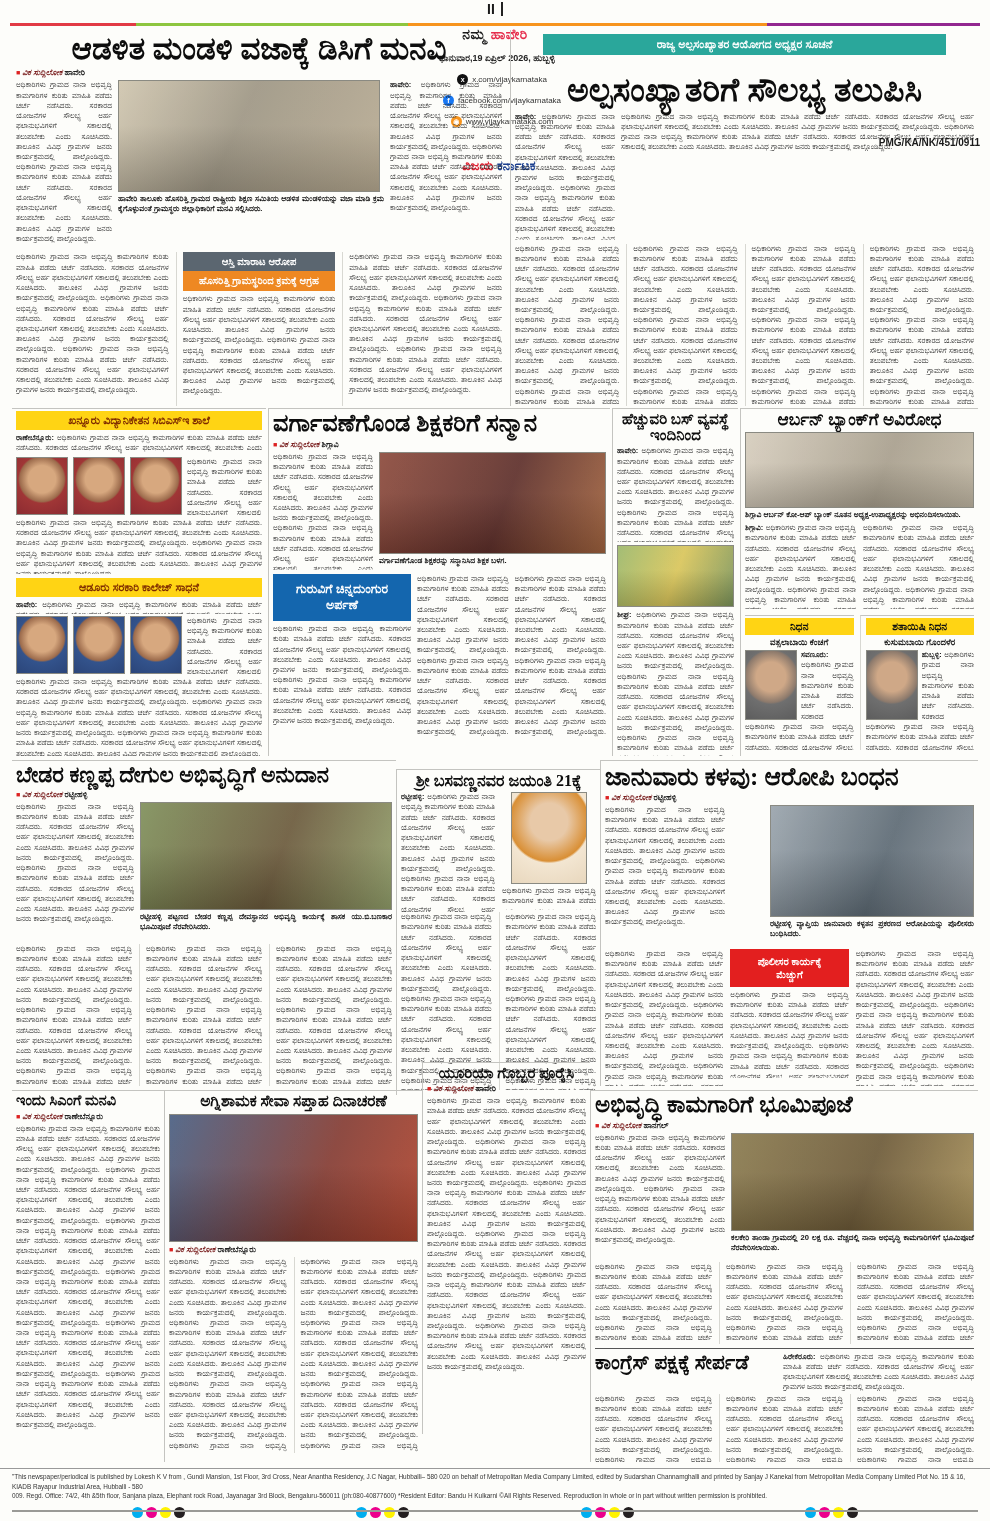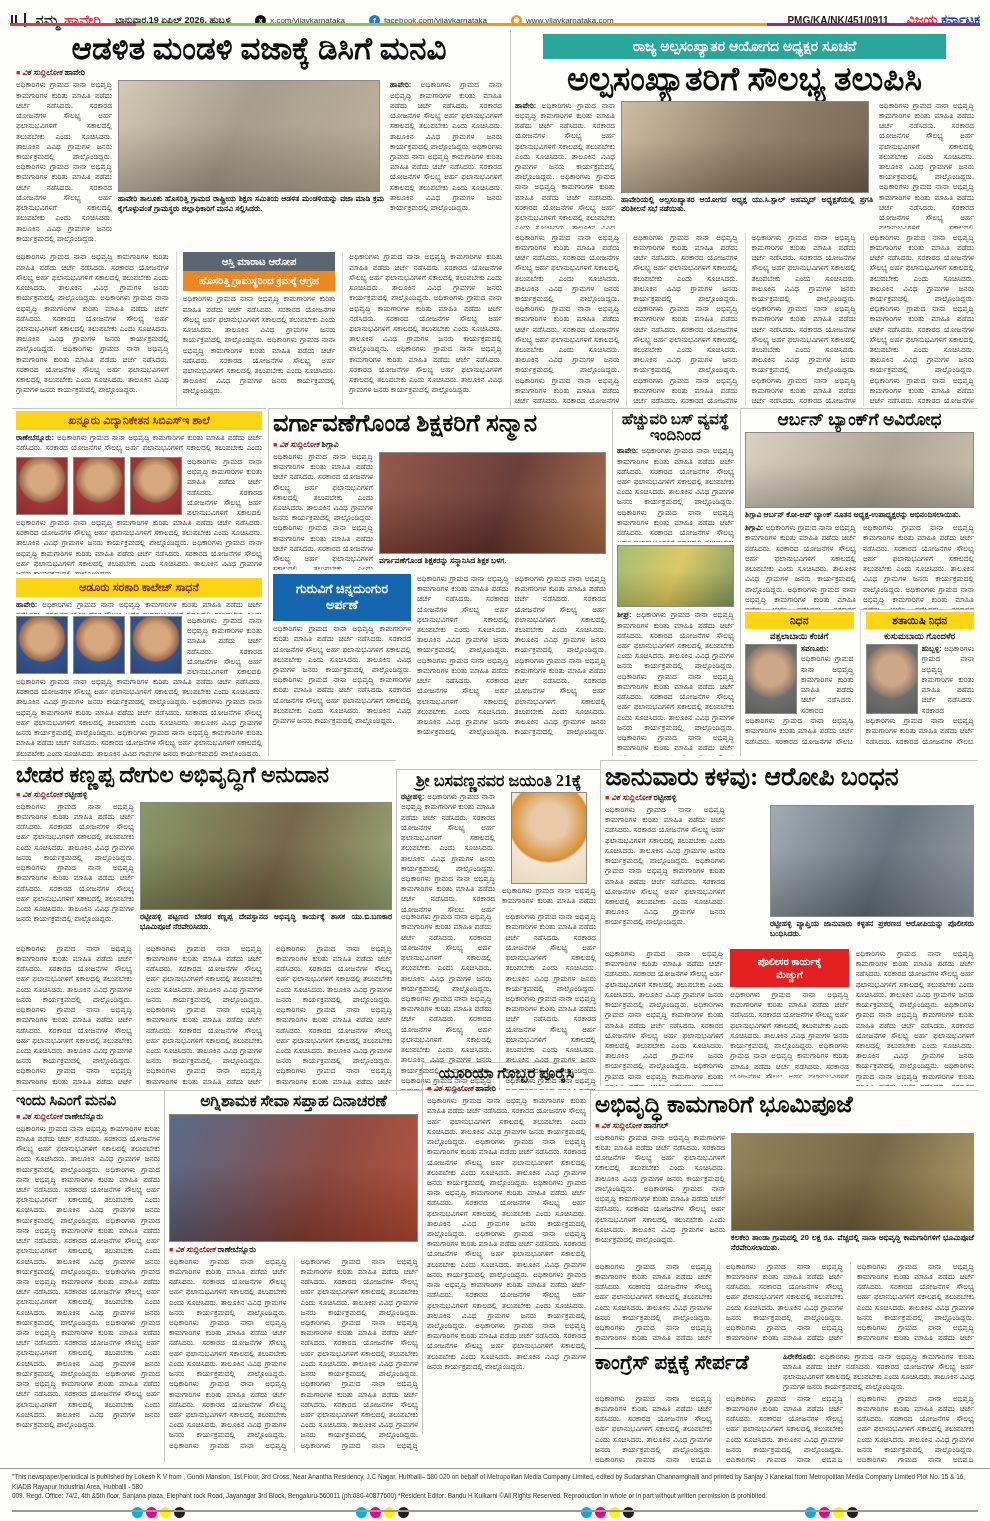--- a/index.html
+++ b/index.html
@@ -1,20 +1,20 @@
 <!DOCTYPE html>
 <html><head>
 <meta charset="utf-8">
 <style>
   * { box-sizing: border-box; margin: 0; padding: 0; }
   body { background:#e8e8e4; font-family:"Liberation Sans", sans-serif; }
   .page { position:relative; width:990px; height:1521px; margin:0 auto; background:#fdfdfa; overflow:hidden; color:#1a1a1a; }
 
   
-  .masthead { position:absolute; top:0; left:0; right:0; height:38px; display:flex; align-items:center; padding:2px 10px 0 10px; gap:10px; }
+  .masthead { position:absolute; top:0; left:0; right:0; height:38px; display:flex; align-items:center; padding:2px 10px 0 10px; gap:10px;flex-direction:column; }
   .pageno { font-size:14px; font-weight:bold; border-right:2px solid #222; padding-right:6px; line-height:1; }
   .section-name { font-size:14px; font-weight:bold; letter-spacing:.5px; white-space:nowrap; }
   .section-name .red { color:#e62e4d; }
   .mast-date { font-size:9px; font-weight:bold; color:#222; margin-left:4px; white-space:nowrap; }
   .social { display:flex; align-items:center; gap:4px; font-size:8px; color:#333; white-space:nowrap; margin-left:14px; }
   .badge { display:inline-flex; align-items:center; justify-content:center; width:11px; height:11px; border-radius:50%; color:#fff; font-size:7px; font-weight:bold; }
   .badge.x { background:#111; } .badge.f { background:#1877f2; } .badge.w { background:#f7941d; }
   .mast-code { font-size:10px; font-weight:bold; margin-left:auto; white-space:nowrap; }
   .logo { font-size:13px; font-weight:bold; white-space:nowrap; margin-left:8px; }
   .logo .lred { color:#e02030; } .logo .lblue { color:#1b3f8f; }
@@ -47,21 +47,21 @@
   .ph-earth   { background:linear-gradient(110deg,#8a7a4e,#6d5a38 55%,#a79059); }
   .face { border:1px solid #8a8a82; }
   .face-red  { background:radial-gradient(circle at 50% 38%, #d7a87f 0 32%, #9c6b4c 52%, #a03636 56%, #8c2b31); }
   .face-blue { background:radial-gradient(circle at 50% 38%, #d7a87f 0 32%, #9c6b4c 52%, #33538c 56%, #2b4579); }
   .face-grey { background:radial-gradient(circle at 50% 38%, #cfa887 0 30%, #8d7a6c 52%, #6f6f6f 56%, #5d5d5d); }
   .face-saint{ background:radial-gradient(circle at 50% 32%, #e8c9a8 0 26%, #d98f35 55%, #f3e6d2 58%, #e8d7bd); }
   .cols { display:flex; gap:7px; }
   .cols > div { flex:1; }
   .colrule > div + div { border-left:1px solid #d8d8d2; padding-left:6px; }
 
-  .kicker { background:#2aa79b; color:#fff; font-weight:bold; font-size:14px; text-align:center; padding:4px 6px; width:88%; margin:2px auto 3px auto; }
+  .kicker { background:#2aa79b; color:#fff; font-weight:bold; font-size:11px; text-align:center; padding:4px 6px; width:88%; margin:2px auto 18px auto; }
   .ybox { background:#ffd414; color:#7d2a00; font-weight:bold; font-size:11px; text-align:center; padding:3px 4px; margin-bottom:3px; }
   .obox-top { background:#5b6670; color:#fff; font-weight:bold; font-size:10px; text-align:center; padding:4px 6px 3px; }
   .obox-bot { background:#ee8822; color:#fff; font-weight:bold; font-size:10px; text-align:center; padding:4px 6px; }
   .bluebox { background:#1466ae; color:#fff; font-weight:bold; font-size:12.5px; text-align:center; padding:8px 6px; line-height:1.25; }
   .redbox { background:#e31f1f; color:#fff; font-weight:bold; font-size:10px; text-align:center; padding:6px 20px; line-height:1.3; }
   .obit-head { background:#ffd414; color:#111; font-weight:bold; font-size:10.5px; text-align:center; padding:2px; }
   .obit-name { font-size:8.5px; font-weight:bold; text-align:center; margin:2px 0; }
 
   
   .footer { position:absolute; left:0; right:0; top:1468px; border-top:1px solid #999; padding:3px 12px 0; }
@@ -125,24 +125,20 @@
       </div>
       <div class="body"><span>ಅಧಿಕಾರಿಗಳು ಗ್ರಾಮದ ನಾನಾ ಅಭಿವೃದ್ಧಿ ಕಾಮಗಾರಿಗಳ ಕುರಿತು ಮಾಹಿತಿ ಪಡೆದು ಚರ್ಚೆ ನಡೆಸಿದರು. ಸರಕಾರದ ಯೋಜನೆಗಳ ಸೌಲಭ್ಯ ಅರ್ಹ ಫಲಾನುಭವಿಗಳಿಗೆ ಸಕಾಲದಲ್ಲಿ ತಲುಪಬೇಕು ಎಂದು ಸೂಚಿಸಿದರು. ತಾಲೂಕಿನ ವಿವಿಧ ಗ್ರಾಮಗಳ ಜನರು ಕಾರ್ಯಕ್ರಮದಲ್ಲಿ ಪಾಲ್ಗೊಂಡಿದ್ದರು. ಅಧಿಕಾರಿಗಳು ಗ್ರಾಮದ ನಾನಾ ಅಭಿವೃದ್ಧಿ ಕಾಮಗಾರಿಗಳ ಕುರಿತು ಮಾಹಿತಿ ಪಡೆದು ಚರ್ಚೆ ನಡೆಸಿದರು. ಸರಕಾರದ ಯೋಜನೆಗಳ ಸೌಲಭ್ಯ ಅರ್ಹ ಫಲಾನುಭವಿಗಳಿಗೆ ಸಕಾಲದಲ್ಲಿ ತಲುಪಬೇಕು ಎಂದು ಸೂಚಿಸಿದರು. ತಾಲೂಕಿನ ವಿವಿಧ ಗ್ರಾಮಗಳ ಜನರು ಕಾರ್ಯಕ್ರಮದಲ್ಲಿ ಪಾಲ್ಗೊಂಡಿದ್ದರು. ಅಧಿಕಾರಿಗಳು ಗ್ರಾಮದ ನಾನಾ ಅಭಿವೃದ್ಧಿ ಕಾಮಗಾರಿಗಳ ಕುರಿತು ಮಾಹಿತಿ ಪಡೆದು ಚರ್ಚೆ ನಡೆಸಿದರು. ಸರಕಾರದ ಯೋಜನೆಗಳ ಸೌಲಭ್ಯ ಅರ್ಹ ಫಲಾನುಭವಿಗಳಿಗೆ ಸಕಾಲದಲ್ಲಿ ತಲುಪಬೇಕು ಎಂದು ಸೂಚಿಸಿದರು. ತಾಲೂಕಿನ ವಿವಿಧ ಗ್ರಾಮಗಳ ಜನರು ಕಾರ್ಯಕ್ರಮದಲ್ಲಿ ಪಾಲ್ಗೊಂಡಿದ್ದರು. </span></div>
     </div>
   </section>
 
   <section class="art bl" style="left:510px; top:30px; width:468px; height:376px;">
     <div class="kicker">ರಾಜ್ಯ ಅಲ್ಪಸಂಖ್ಯಾತರ ಆಯೋಗದ ಅಧ್ಯಕ್ಷರ ಸೂಚನೆ</div>
     <h1 style="font-size:33px; text-align:center;">ಅಲ್ಪಸಂಖ್ಯಾತರಿಗೆ ಸೌಲಭ್ಯ ತಲುಪಿಸಿ</h1>
     <div style="display:flex; gap:6px; margin-top:3px;">
       <div class="body" style="width:100px; height:128px;"><span class="dl">ಹಾವೇರಿ:</span> <span>ಅಧಿಕಾರಿಗಳು ಗ್ರಾಮದ ನಾನಾ ಅಭಿವೃದ್ಧಿ ಕಾಮಗಾರಿಗಳ ಕುರಿತು ಮಾಹಿತಿ ಪಡೆದು ಚರ್ಚೆ ನಡೆಸಿದರು. ಸರಕಾರದ ಯೋಜನೆಗಳ ಸೌಲಭ್ಯ ಅರ್ಹ ಫಲಾನುಭವಿಗಳಿಗೆ ಸಕಾಲದಲ್ಲಿ ತಲುಪಬೇಕು ಎಂದು ಸೂಚಿಸಿದರು. ತಾಲೂಕಿನ ವಿವಿಧ ಗ್ರಾಮಗಳ ಜನರು ಕಾರ್ಯಕ್ರಮದಲ್ಲಿ ಪಾಲ್ಗೊಂಡಿದ್ದರು. ಅಧಿಕಾರಿಗಳು ಗ್ರಾಮದ ನಾನಾ ಅಭಿವೃದ್ಧಿ ಕಾಮಗಾರಿಗಳ ಕುರಿತು ಮಾಹಿತಿ ಪಡೆದು ಚರ್ಚೆ ನಡೆಸಿದರು. ಸರಕಾರದ ಯೋಜನೆಗಳ ಸೌಲಭ್ಯ ಅರ್ಹ ಫಲಾನುಭವಿಗಳಿಗೆ ಸಕಾಲದಲ್ಲಿ ತಲುಪಬೇಕು ಎಂದು ಸೂಚಿಸಿದರು. ತಾಲೂಕಿನ ವಿವಿಧ ಗ್ರಾಮಗಳ ಜನರು ಕಾರ್ಯಕ್ರಮದಲ್ಲಿ ಪಾಲ್ಗೊಂಡಿದ್ದರು. </span></div>
-      <div style="width:252px;">
-        <div class="ph ph-meeting" style="width:248px; height:92px;"></div>
-        <div class="caption">ಹಾವೇರಿಯಲ್ಲಿ ಅಲ್ಪಸಂಖ್ಯಾತರ ಆಯೋಗದ ಅಧ್ಯಕ್ಷ ಯು.ಸಿ.ಸ್ಟಾಲ್ ಅಹಮ್ಮದ್ ಅಧ್ಯಕ್ಷತೆಯಲ್ಲಿ ಪ್ರಗತಿ ಪರಿಶೀಲನೆ ಸಭೆ ನಡೆಯಿತು.</div>
-      </div>
       <div class="body" style="flex:1; height:128px;"><span>ಅಧಿಕಾರಿಗಳು ಗ್ರಾಮದ ನಾನಾ ಅಭಿವೃದ್ಧಿ ಕಾಮಗಾರಿಗಳ ಕುರಿತು ಮಾಹಿತಿ ಪಡೆದು ಚರ್ಚೆ ನಡೆಸಿದರು. ಸರಕಾರದ ಯೋಜನೆಗಳ ಸೌಲಭ್ಯ ಅರ್ಹ ಫಲಾನುಭವಿಗಳಿಗೆ ಸಕಾಲದಲ್ಲಿ ತಲುಪಬೇಕು ಎಂದು ಸೂಚಿಸಿದರು. ತಾಲೂಕಿನ ವಿವಿಧ ಗ್ರಾಮಗಳ ಜನರು ಕಾರ್ಯಕ್ರಮದಲ್ಲಿ ಪಾಲ್ಗೊಂಡಿದ್ದರು. ಅಧಿಕಾರಿಗಳು ಗ್ರಾಮದ ನಾನಾ ಅಭಿವೃದ್ಧಿ ಕಾಮಗಾರಿಗಳ ಕುರಿತು ಮಾಹಿತಿ ಪಡೆದು ಚರ್ಚೆ ನಡೆಸಿದರು. ಸರಕಾರದ ಯೋಜನೆಗಳ ಸೌಲಭ್ಯ ಅರ್ಹ ಫಲಾನುಭವಿಗಳಿಗೆ ಸಕಾಲದಲ್ಲಿ ತಲುಪಬೇಕು ಎಂದು ಸೂಚಿಸಿದರು. ತಾಲೂಕಿನ ವಿವಿಧ ಗ್ರಾಮಗಳ ಜನರು ಕಾರ್ಯಕ್ರಮದಲ್ಲಿ ಪಾಲ್ಗೊಂಡಿದ್ದರು. </span></div>
     </div>
     <div class="cols colrule" style="margin-top:4px; height:196px;">
       <div class="body"><span>ಅಧಿಕಾರಿಗಳು ಗ್ರಾಮದ ನಾನಾ ಅಭಿವೃದ್ಧಿ ಕಾಮಗಾರಿಗಳ ಕುರಿತು ಮಾಹಿತಿ ಪಡೆದು ಚರ್ಚೆ ನಡೆಸಿದರು. ಸರಕಾರದ ಯೋಜನೆಗಳ ಸೌಲಭ್ಯ ಅರ್ಹ ಫಲಾನುಭವಿಗಳಿಗೆ ಸಕಾಲದಲ್ಲಿ ತಲುಪಬೇಕು ಎಂದು ಸೂಚಿಸಿದರು. ತಾಲೂಕಿನ ವಿವಿಧ ಗ್ರಾಮಗಳ ಜನರು ಕಾರ್ಯಕ್ರಮದಲ್ಲಿ ಪಾಲ್ಗೊಂಡಿದ್ದರು. ಅಧಿಕಾರಿಗಳು ಗ್ರಾಮದ ನಾನಾ ಅಭಿವೃದ್ಧಿ ಕಾಮಗಾರಿಗಳ ಕುರಿತು ಮಾಹಿತಿ ಪಡೆದು ಚರ್ಚೆ ನಡೆಸಿದರು. ಸರಕಾರದ ಯೋಜನೆಗಳ ಸೌಲಭ್ಯ ಅರ್ಹ ಫಲಾನುಭವಿಗಳಿಗೆ ಸಕಾಲದಲ್ಲಿ ತಲುಪಬೇಕು ಎಂದು ಸೂಚಿಸಿದರು. ತಾಲೂಕಿನ ವಿವಿಧ ಗ್ರಾಮಗಳ ಜನರು ಕಾರ್ಯಕ್ರಮದಲ್ಲಿ ಪಾಲ್ಗೊಂಡಿದ್ದರು. ಅಧಿಕಾರಿಗಳು ಗ್ರಾಮದ ನಾನಾ ಅಭಿವೃದ್ಧಿ ಕಾಮಗಾರಿಗಳ ಕುರಿತು ಮಾಹಿತಿ ಪಡೆದು ಚರ್ಚೆ ನಡೆಸಿದರು. ಸರಕಾರದ ಯೋಜನೆಗಳ ಸೌಲಭ್ಯ ಅರ್ಹ ಫಲಾನುಭವಿಗಳಿಗೆ ಸಕಾಲದಲ್ಲಿ ತಲುಪಬೇಕು ಎಂದು ಸೂಚಿಸಿದರು. ತಾಲೂಕಿನ ವಿವಿಧ ಗ್ರಾಮಗಳ ಜನರು ಕಾರ್ಯಕ್ರಮದಲ್ಲಿ ಪಾಲ್ಗೊಂಡಿದ್ದರು. </span></div>
       <div class="body"><span>ಅಧಿಕಾರಿಗಳು ಗ್ರಾಮದ ನಾನಾ ಅಭಿವೃದ್ಧಿ ಕಾಮಗಾರಿಗಳ ಕುರಿತು ಮಾಹಿತಿ ಪಡೆದು ಚರ್ಚೆ ನಡೆಸಿದರು. ಸರಕಾರದ ಯೋಜನೆಗಳ ಸೌಲಭ್ಯ ಅರ್ಹ ಫಲಾನುಭವಿಗಳಿಗೆ ಸಕಾಲದಲ್ಲಿ ತಲುಪಬೇಕು ಎಂದು ಸೂಚಿಸಿದರು. ತಾಲೂಕಿನ ವಿವಿಧ ಗ್ರಾಮಗಳ ಜನರು ಕಾರ್ಯಕ್ರಮದಲ್ಲಿ ಪಾಲ್ಗೊಂಡಿದ್ದರು. ಅಧಿಕಾರಿಗಳು ಗ್ರಾಮದ ನಾನಾ ಅಭಿವೃದ್ಧಿ ಕಾಮಗಾರಿಗಳ ಕುರಿತು ಮಾಹಿತಿ ಪಡೆದು ಚರ್ಚೆ ನಡೆಸಿದರು. ಸರಕಾರದ ಯೋಜನೆಗಳ ಸೌಲಭ್ಯ ಅರ್ಹ ಫಲಾನುಭವಿಗಳಿಗೆ ಸಕಾಲದಲ್ಲಿ ತಲುಪಬೇಕು ಎಂದು ಸೂಚಿಸಿದರು. ತಾಲೂಕಿನ ವಿವಿಧ ಗ್ರಾಮಗಳ ಜನರು ಕಾರ್ಯಕ್ರಮದಲ್ಲಿ ಪಾಲ್ಗೊಂಡಿದ್ದರು. ಅಧಿಕಾರಿಗಳು ಗ್ರಾಮದ ನಾನಾ ಅಭಿವೃದ್ಧಿ ಕಾಮಗಾರಿಗಳ ಕುರಿತು ಮಾಹಿತಿ ಪಡೆದು ಚರ್ಚೆ ನಡೆಸಿದರು. ಸರಕಾರದ ಯೋಜನೆಗಳ ಸೌಲಭ್ಯ ಅರ್ಹ ಫಲಾನುಭವಿಗಳಿಗೆ ಸಕಾಲದಲ್ಲಿ ತಲುಪಬೇಕು ಎಂದು ಸೂಚಿಸಿದರು. ತಾಲೂಕಿನ ವಿವಿಧ ಗ್ರಾಮಗಳ ಜನರು ಕಾರ್ಯಕ್ರಮದಲ್ಲಿ ಪಾಲ್ಗೊಂಡಿದ್ದರು. </span></div>
       <div class="body"><span>ಅಧಿಕಾರಿಗಳು ಗ್ರಾಮದ ನಾನಾ ಅಭಿವೃದ್ಧಿ ಕಾಮಗಾರಿಗಳ ಕುರಿತು ಮಾಹಿತಿ ಪಡೆದು ಚರ್ಚೆ ನಡೆಸಿದರು. ಸರಕಾರದ ಯೋಜನೆಗಳ ಸೌಲಭ್ಯ ಅರ್ಹ ಫಲಾನುಭವಿಗಳಿಗೆ ಸಕಾಲದಲ್ಲಿ ತಲುಪಬೇಕು ಎಂದು ಸೂಚಿಸಿದರು. ತಾಲೂಕಿನ ವಿವಿಧ ಗ್ರಾಮಗಳ ಜನರು ಕಾರ್ಯಕ್ರಮದಲ್ಲಿ ಪಾಲ್ಗೊಂಡಿದ್ದರು. ಅಧಿಕಾರಿಗಳು ಗ್ರಾಮದ ನಾನಾ ಅಭಿವೃದ್ಧಿ ಕಾಮಗಾರಿಗಳ ಕುರಿತು ಮಾಹಿತಿ ಪಡೆದು ಚರ್ಚೆ ನಡೆಸಿದರು. ಸರಕಾರದ ಯೋಜನೆಗಳ ಸೌಲಭ್ಯ ಅರ್ಹ ಫಲಾನುಭವಿಗಳಿಗೆ ಸಕಾಲದಲ್ಲಿ ತಲುಪಬೇಕು ಎಂದು ಸೂಚಿಸಿದರು. ತಾಲೂಕಿನ ವಿವಿಧ ಗ್ರಾಮಗಳ ಜನರು ಕಾರ್ಯಕ್ರಮದಲ್ಲಿ ಪಾಲ್ಗೊಂಡಿದ್ದರು. ಅಧಿಕಾರಿಗಳು ಗ್ರಾಮದ ನಾನಾ ಅಭಿವೃದ್ಧಿ ಕಾಮಗಾರಿಗಳ ಕುರಿತು ಮಾಹಿತಿ ಪಡೆದು ಚರ್ಚೆ ನಡೆಸಿದರು. ಸರಕಾರದ ಯೋಜನೆಗಳ ಸೌಲಭ್ಯ ಅರ್ಹ ಫಲಾನುಭವಿಗಳಿಗೆ ಸಕಾಲದಲ್ಲಿ ತಲುಪಬೇಕು ಎಂದು ಸೂಚಿಸಿದರು. ತಾಲೂಕಿನ ವಿವಿಧ ಗ್ರಾಮಗಳ ಜನರು ಕಾರ್ಯಕ್ರಮದಲ್ಲಿ ಪಾಲ್ಗೊಂಡಿದ್ದರು. </span></div>
       <div class="body"><span>ಅಧಿಕಾರಿಗಳು ಗ್ರಾಮದ ನಾನಾ ಅಭಿವೃದ್ಧಿ ಕಾಮಗಾರಿಗಳ ಕುರಿತು ಮಾಹಿತಿ ಪಡೆದು ಚರ್ಚೆ ನಡೆಸಿದರು. ಸರಕಾರದ ಯೋಜನೆಗಳ ಸೌಲಭ್ಯ ಅರ್ಹ ಫಲಾನುಭವಿಗಳಿಗೆ ಸಕಾಲದಲ್ಲಿ ತಲುಪಬೇಕು ಎಂದು ಸೂಚಿಸಿದರು. ತಾಲೂಕಿನ ವಿವಿಧ ಗ್ರಾಮಗಳ ಜನರು ಕಾರ್ಯಕ್ರಮದಲ್ಲಿ ಪಾಲ್ಗೊಂಡಿದ್ದರು. ಅಧಿಕಾರಿಗಳು ಗ್ರಾಮದ ನಾನಾ ಅಭಿವೃದ್ಧಿ ಕಾಮಗಾರಿಗಳ ಕುರಿತು ಮಾಹಿತಿ ಪಡೆದು ಚರ್ಚೆ ನಡೆಸಿದರು. ಸರಕಾರದ ಯೋಜನೆಗಳ ಸೌಲಭ್ಯ ಅರ್ಹ ಫಲಾನುಭವಿಗಳಿಗೆ ಸಕಾಲದಲ್ಲಿ ತಲುಪಬೇಕು ಎಂದು ಸೂಚಿಸಿದರು. ತಾಲೂಕಿನ ವಿವಿಧ ಗ್ರಾಮಗಳ ಜನರು ಕಾರ್ಯಕ್ರಮದಲ್ಲಿ ಪಾಲ್ಗೊಂಡಿದ್ದರು. ಅಧಿಕಾರಿಗಳು ಗ್ರಾಮದ ನಾನಾ ಅಭಿವೃದ್ಧಿ ಕಾಮಗಾರಿಗಳ ಕುರಿತು ಮಾಹಿತಿ ಪಡೆದು ಚರ್ಚೆ ನಡೆಸಿದರು. ಸರಕಾರದ ಯೋಜನೆಗಳ ಸೌಲಭ್ಯ ಅರ್ಹ ಫಲಾನುಭವಿಗಳಿಗೆ ಸಕಾಲದಲ್ಲಿ ತಲುಪಬೇಕು ಎಂದು ಸೂಚಿಸಿದರು. ತಾಲೂಕಿನ ವಿವಿಧ ಗ್ರಾಮಗಳ ಜನರು ಕಾರ್ಯಕ್ರಮದಲ್ಲಿ ಪಾಲ್ಗೊಂಡಿದ್ದರು. </span></div>
     </div>
   </section>
 
@@ -195,21 +191,21 @@
   </section>
 
   <section class="art bt bl" style="left:740px; top:408px; width:238px; height:348px;">
     <h3 style="font-size:17px; text-align:center;">ಆರ್ಬನ್ ಬ್ಯಾಂಕ್‌ಗೆ ಅವಿರೋಧ</h3>
     <div class="ph ph-group" style="width:100%; height:76px; margin:3px 0 2px;"></div>
     <div class="caption">ಶಿಗ್ಗಾವಿ ಆರ್ಬನ್ ಕೋ-ಆಪ್ ಬ್ಯಾಂಕ್ ನೂತನ ಅಧ್ಯಕ್ಷ-ಉಪಾಧ್ಯಕ್ಷರನ್ನು ಅಭಿನಂದಿಸಲಾಯಿತು.</div>
     <div class="cols" style="margin-top:3px; height:86px;">
       <div class="body"><span class="dl">ಶಿಗ್ಗಾವಿ:</span> <span>ಅಧಿಕಾರಿಗಳು ಗ್ರಾಮದ ನಾನಾ ಅಭಿವೃದ್ಧಿ ಕಾಮಗಾರಿಗಳ ಕುರಿತು ಮಾಹಿತಿ ಪಡೆದು ಚರ್ಚೆ ನಡೆಸಿದರು. ಸರಕಾರದ ಯೋಜನೆಗಳ ಸೌಲಭ್ಯ ಅರ್ಹ ಫಲಾನುಭವಿಗಳಿಗೆ ಸಕಾಲದಲ್ಲಿ ತಲುಪಬೇಕು ಎಂದು ಸೂಚಿಸಿದರು. ತಾಲೂಕಿನ ವಿವಿಧ ಗ್ರಾಮಗಳ ಜನರು ಕಾರ್ಯಕ್ರಮದಲ್ಲಿ ಪಾಲ್ಗೊಂಡಿದ್ದರು. ಅಧಿಕಾರಿಗಳು ಗ್ರಾಮದ ನಾನಾ ಅಭಿವೃದ್ಧಿ ಕಾಮಗಾರಿಗಳ ಕುರಿತು ಮಾಹಿತಿ ಪಡೆದು ಚರ್ಚೆ ನಡೆಸಿದರು. ಸರಕಾರದ ಯೋಜನೆಗಳ ಸೌಲಭ್ಯ ಅರ್ಹ ಫಲಾನುಭವಿಗಳಿಗೆ ಸಕಾಲದಲ್ಲಿ ತಲುಪಬೇಕು ಎಂದು ಸೂಚಿಸಿದರು. ತಾಲೂಕಿನ ವಿವಿಧ ಗ್ರಾಮಗಳ ಜನರು ಕಾರ್ಯಕ್ರಮದಲ್ಲಿ ಪಾಲ್ಗೊಂಡಿದ್ದರು. </span></div>
       <div class="body"><span>ಅಧಿಕಾರಿಗಳು ಗ್ರಾಮದ ನಾನಾ ಅಭಿವೃದ್ಧಿ ಕಾಮಗಾರಿಗಳ ಕುರಿತು ಮಾಹಿತಿ ಪಡೆದು ಚರ್ಚೆ ನಡೆಸಿದರು. ಸರಕಾರದ ಯೋಜನೆಗಳ ಸೌಲಭ್ಯ ಅರ್ಹ ಫಲಾನುಭವಿಗಳಿಗೆ ಸಕಾಲದಲ್ಲಿ ತಲುಪಬೇಕು ಎಂದು ಸೂಚಿಸಿದರು. ತಾಲೂಕಿನ ವಿವಿಧ ಗ್ರಾಮಗಳ ಜನರು ಕಾರ್ಯಕ್ರಮದಲ್ಲಿ ಪಾಲ್ಗೊಂಡಿದ್ದರು. ಅಧಿಕಾರಿಗಳು ಗ್ರಾಮದ ನಾನಾ ಅಭಿವೃದ್ಧಿ ಕಾಮಗಾರಿಗಳ ಕುರಿತು ಮಾಹಿತಿ ಪಡೆದು ಚರ್ಚೆ ನಡೆಸಿದರು. ಸರಕಾರದ ಯೋಜನೆಗಳ ಸೌಲಭ್ಯ ಅರ್ಹ ಫಲಾನುಭವಿಗಳಿಗೆ ಸಕಾಲದಲ್ಲಿ ತಲುಪಬೇಕು ಎಂದು ಸೂಚಿಸಿದರು. ತಾಲೂಕಿನ ವಿವಿಧ ಗ್ರಾಮಗಳ ಜನರು ಕಾರ್ಯಕ್ರಮದಲ್ಲಿ ಪಾಲ್ಗೊಂಡಿದ್ದರು. </span></div>
     </div>
-    <div style="display:flex; gap:6px; margin-top:0;">
+    <div style="display:flex; gap:6px; margin-top:6px;">
       <div style="flex:1; border-top:1px solid #c4c4c0; padding-top:2px;">
         <div class="obit-head">ನಿಧನ</div>
         <div class="obit-name">ವತ್ಸಲಾಬಾಯಿ ಕೆಂಚಗೆ</div>
         <div style="display:flex; gap:4px;">
           <div class="face face-grey" style="width:52px; height:70px;"></div>
           <div class="body" style="flex:1; height:70px;"><span class="dl">ಸವಣೂರು:</span> <span>ಅಧಿಕಾರಿಗಳು ಗ್ರಾಮದ ನಾನಾ ಅಭಿವೃದ್ಧಿ ಕಾಮಗಾರಿಗಳ ಕುರಿತು ಮಾಹಿತಿ ಪಡೆದು ಚರ್ಚೆ ನಡೆಸಿದರು. ಸರಕಾರದ ಯೋಜನೆಗಳ ಸೌಲಭ್ಯ ಅರ್ಹ ಫಲಾನುಭವಿಗಳಿಗೆ ಸಕಾಲದಲ್ಲಿ ತಲುಪಬೇಕು ಎಂದು ಸೂಚಿಸಿದರು. ತಾಲೂಕಿನ ವಿವಿಧ ಗ್ರಾಮಗಳ ಜನರು ಕಾರ್ಯಕ್ರಮದಲ್ಲಿ ಪಾಲ್ಗೊಂಡಿದ್ದರು. </span> </div>
         </div>
         <div class="body" style="height:28px; margin-top:2px;"><span>ಅಧಿಕಾರಿಗಳು ಗ್ರಾಮದ ನಾನಾ ಅಭಿವೃದ್ಧಿ ಕಾಮಗಾರಿಗಳ ಕುರಿತು ಮಾಹಿತಿ ಪಡೆದು ಚರ್ಚೆ ನಡೆಸಿದರು. ಸರಕಾರದ ಯೋಜನೆಗಳ ಸೌಲಭ್ಯ ಅರ್ಹ ಫಲಾನುಭವಿಗಳಿಗೆ ಸಕಾಲದಲ್ಲಿ ತಲುಪಬೇಕು ಎಂದು ಸೂಚಿಸಿದರು. ತಾಲೂಕಿನ ವಿವಿಧ ಗ್ರಾಮಗಳ ಜನರು ಕಾರ್ಯಕ್ರಮದಲ್ಲಿ ಪಾಲ್ಗೊಂಡಿದ್ದರು. </span></div>
       </div>
       <div style="flex:1; border-top:1px solid #c4c4c0; padding-top:2px; border-left:1px solid #d8d8d2; padding-left:5px;">

